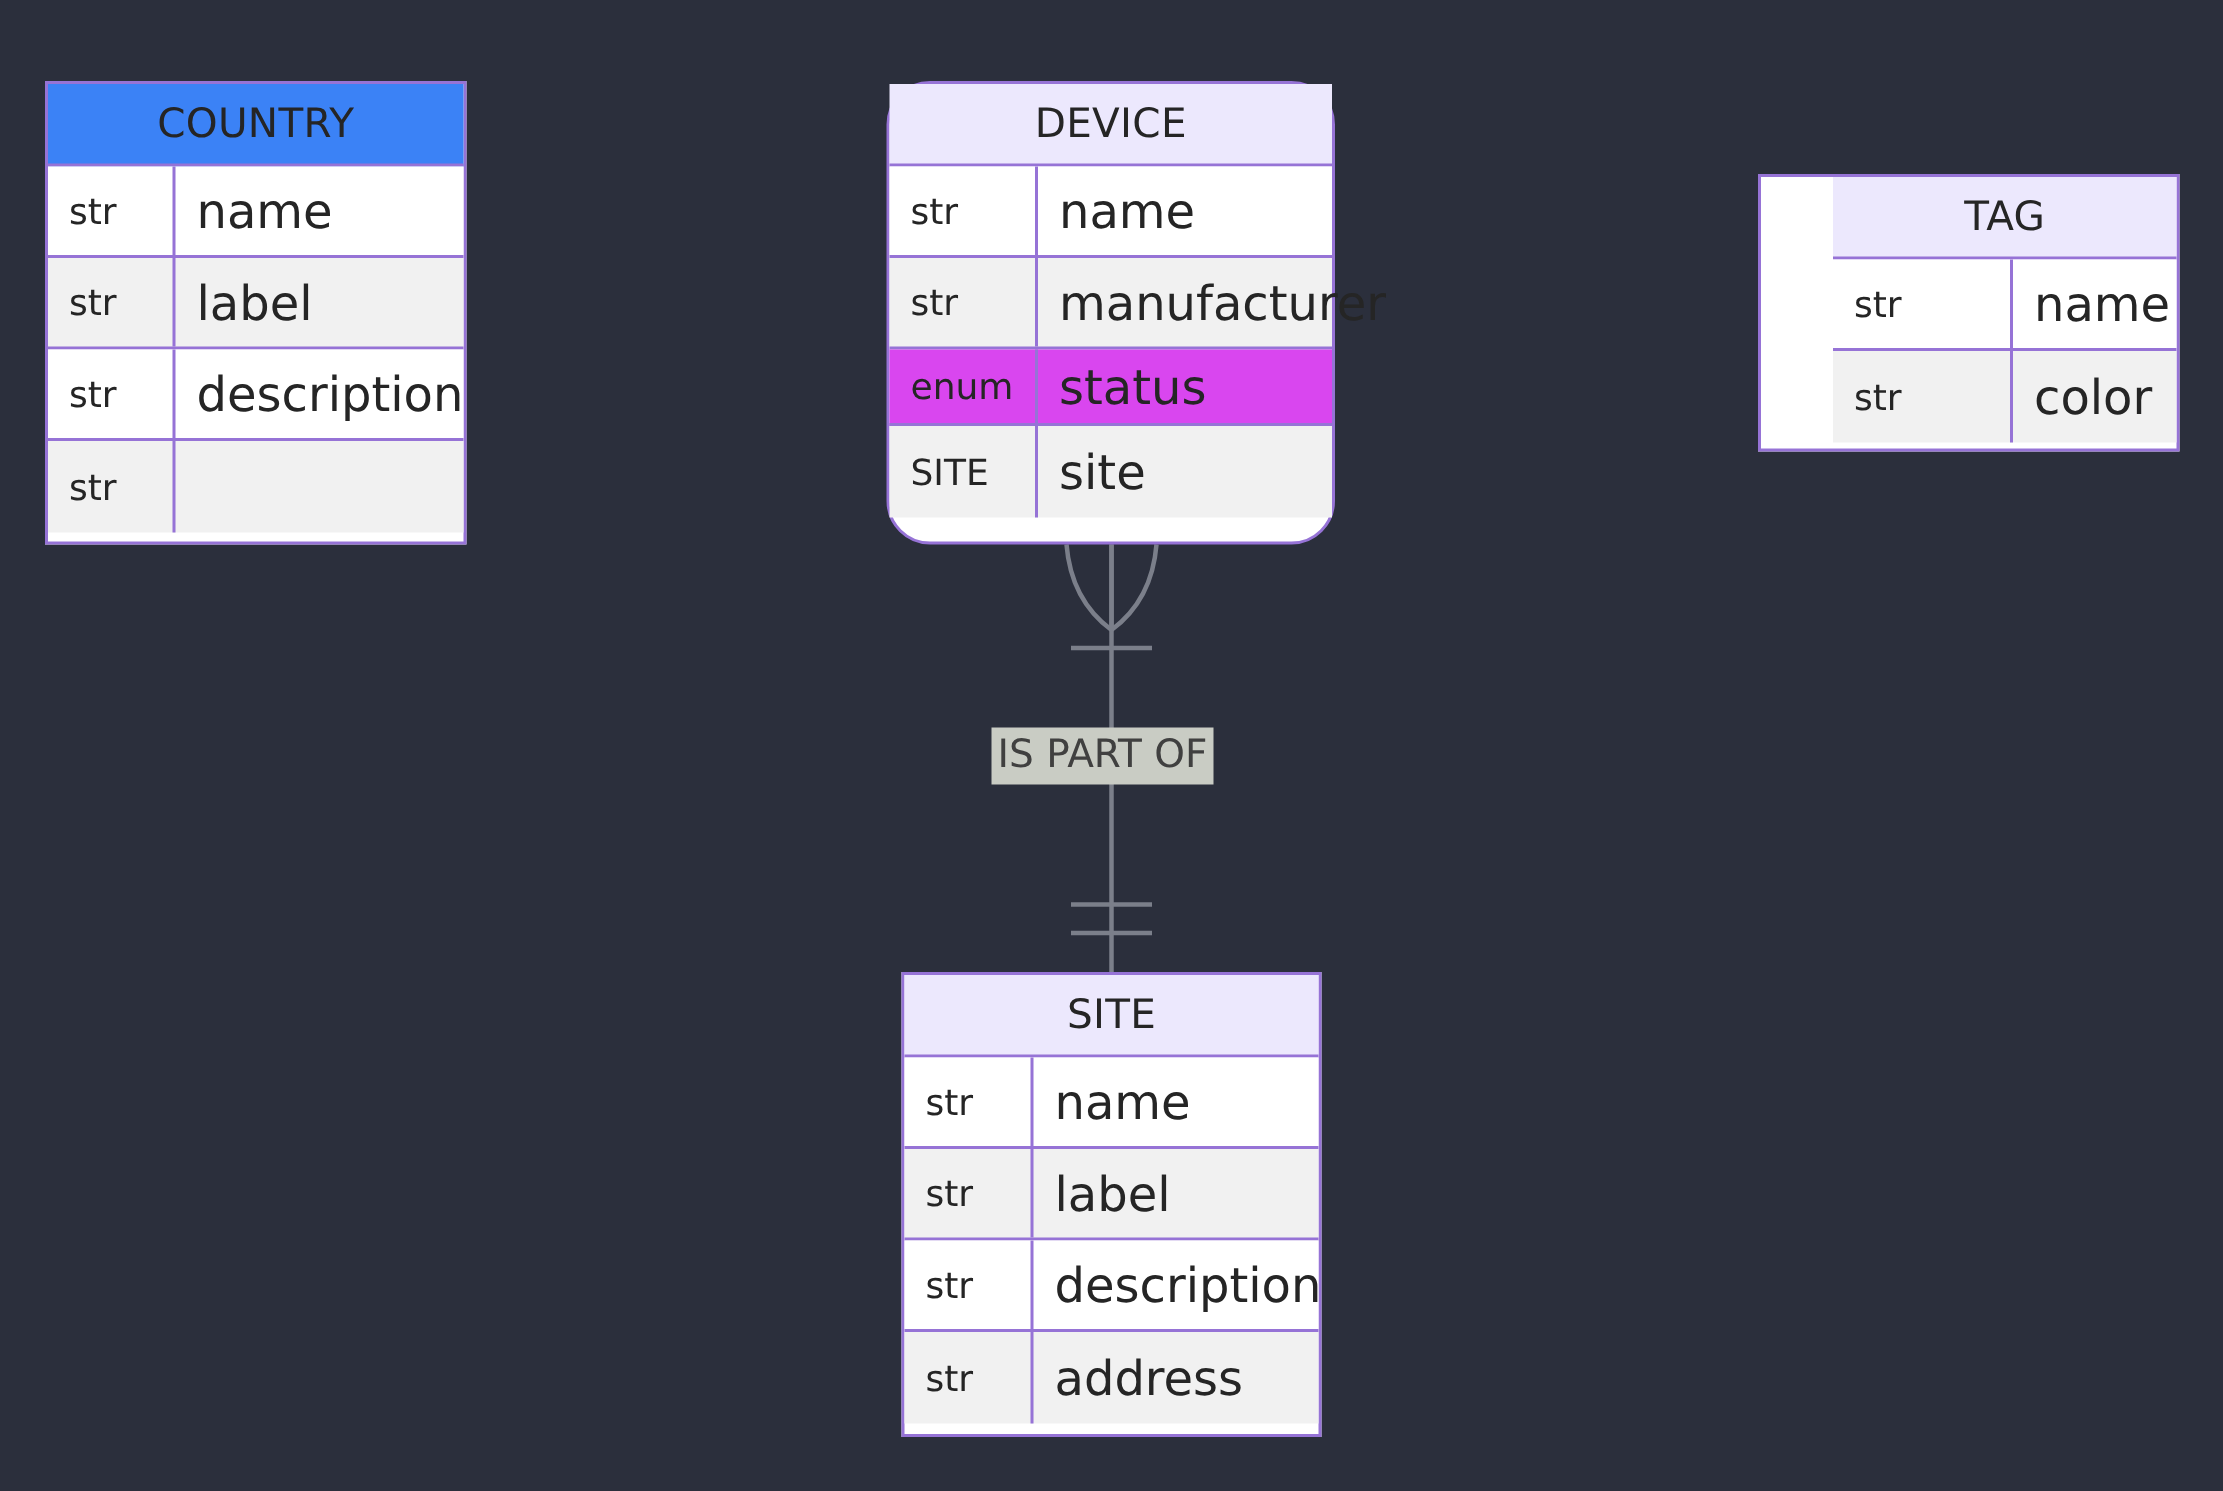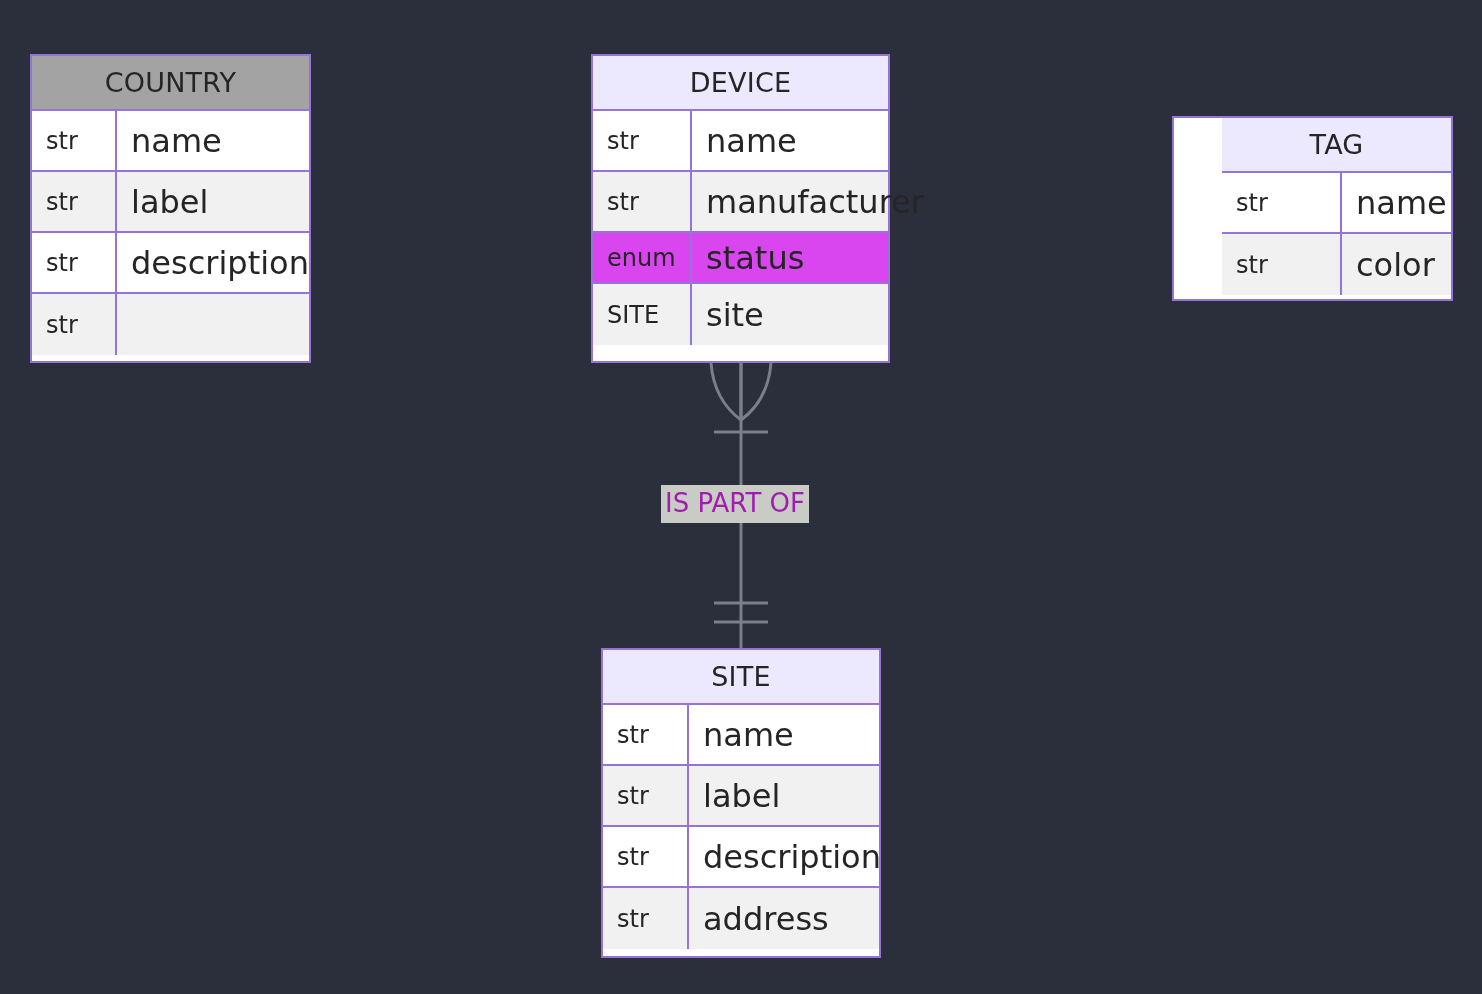--- a/index.html
+++ b/index.html
@@ -76,21 +76,21 @@
     position: absolute;
     left: 0;
     top: 0;
     width: 1482px;
     height: 994px;
     pointer-events: none;
   }
   .rel-label {
     position: absolute;
     background: #c9ccc4;
-    color: #a21caf;
+    color: #404040;
     font-size: 26px;
     line-height: 1;
     padding: 5px 4px 7px 4px;
     white-space: nowrap;
   }
 </style>
 </head>
 <body>
 
 <div id="canvas">
@@ -104,38 +104,38 @@
     <line x1="741" y1="363" x2="741" y2="420" stroke="#7b7f8a" stroke-width="3"></line>
     <line x1="714" y1="432" x2="768" y2="432" stroke="#7b7f8a" stroke-width="3"></line>
 
     <line x1="714" y1="603" x2="768" y2="603" stroke="#7b7f8a" stroke-width="3"></line>
     <line x1="714" y1="622" x2="768" y2="622" stroke="#7b7f8a" stroke-width="3"></line>
   </svg>
 
   <div class="rel-label" style="left: 661px; top: 485px; background: rgb(201, 204, 196);">IS PART OF</div>
 
 <div class="entity" style="left: 30px; top: 54px; width: 281px; height: 309px; border-color: rgb(150, 115, 214);">
-      <div class="entity-title" style="height: 55px; background: #a3a3a3; border-bottom-color: rgb(150, 115, 214);">COUNTRY</div>
+      <div class="entity-title" style="height: 55px; background: #3b82f6; border-bottom-color: rgb(150, 115, 214);">COUNTRY</div>
       <div class="attr-row odd" style="height: 61px; background: rgb(255, 255, 255); border-bottom-color: rgb(150, 115, 214);">
         <div class="attr-type" style="width: 85px; border-right-color: rgb(150, 115, 214);">str</div>
         <div class="attr-name">name</div>
       </div>
       <div class="attr-row even" style="height: 61px; background: rgb(241, 241, 241); border-bottom-color: rgb(150, 115, 214);">
         <div class="attr-type" style="width: 85px; border-right-color: rgb(150, 115, 214);">str</div>
         <div class="attr-name">label</div>
       </div>
       <div class="attr-row odd" style="height: 61px; background: rgb(255, 255, 255); border-bottom-color: rgb(150, 115, 214);">
         <div class="attr-type" style="width: 85px; border-right-color: rgb(150, 115, 214);">str</div>
         <div class="attr-name">description</div>
       </div>
       <div class="attr-row even" style="height: 61px; background: rgb(241, 241, 241); border-bottom-color: rgb(150, 115, 214);">
         <div class="attr-type" style="width: 85px; border-right-color: rgb(150, 115, 214);">str</div>
       </div>
     </div>
-    <div class="entity" style="left: 591px; top: 54px; width: 299px; height: 309px; border-color: rgb(150, 115, 214);">
+    <div class="entity" style="left: 591px; top: 54px; width: 299px; height: 309px; border-color: rgb(150, 115, 214); border-radius: 29px;">
       <div class="entity-title" style="height: 55px; background: rgb(236, 232, 253); border-bottom-color: rgb(150, 115, 214);">DEVICE</div>
       <div class="attr-row odd" style="height: 61px; background: rgb(255, 255, 255); border-bottom-color: rgb(150, 115, 214);">
         <div class="attr-type" style="width: 99px; border-right-color: rgb(150, 115, 214);">str</div>
         <div class="attr-name">name</div>
       </div>
       <div class="attr-row even" style="height: 61px; background: rgb(241, 241, 241); border-bottom-color: rgb(150, 115, 214);">
         <div class="attr-type" style="width: 99px; border-right-color: rgb(150, 115, 214);">str</div>
         <div class="attr-name">manufacturer</div>
       </div>
       <div class="attr-row odd" style="height: 51px; background: #d946ef; border-bottom-color: rgb(150, 115, 214);">

